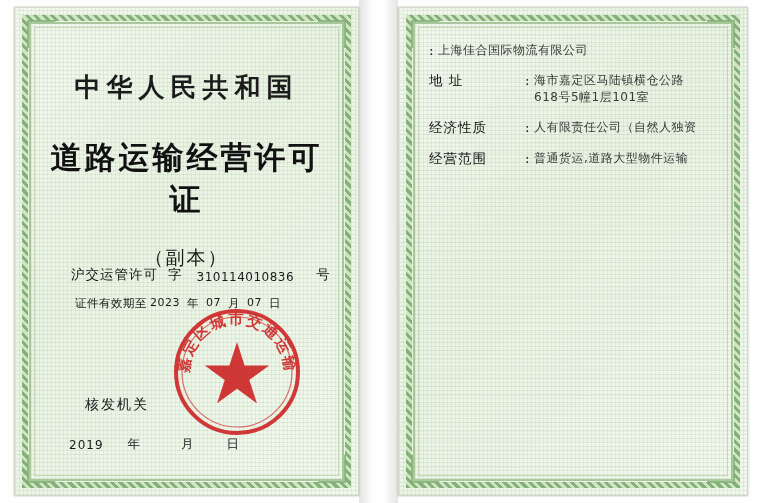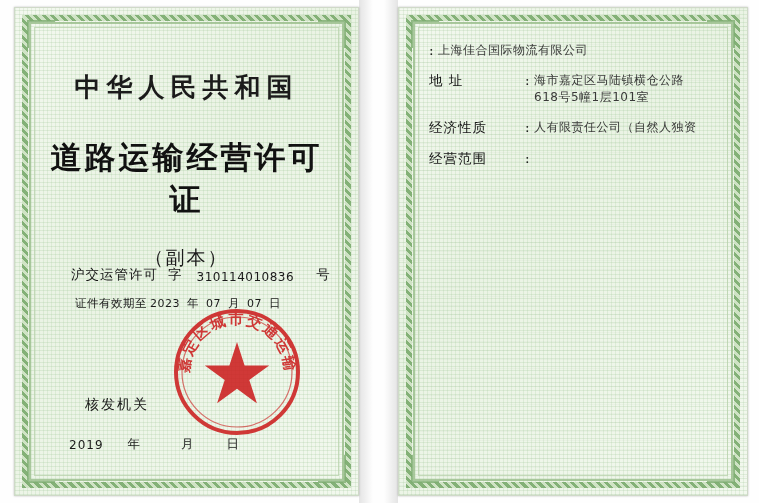--- a/index.html
+++ b/index.html
@@ -137,21 +137,21 @@
   .valid-row {
     position: absolute;
     left: 34px;
     top: 262px;
     right: 18px;
     font-family: "DejaVu Serif", serif;
     font-size: 11.5px;
     color: #1a1a1a;
     letter-spacing: 0.5px;
     display: flex;
-    align-items: center;
+    align-items: flex-start;
   }
   .valid-row .val {
     font-family: "DejaVu Sans", sans-serif;
     font-size: 11px;
     margin: 0 3px;
   }
   .valid-row .u { margin: 0 4px; }
 
   .issuer-row {
     position: absolute;
@@ -348,18 +348,19 @@
 
       <div class="field">
         <span class="label">经济性质</span>
         <span class="colon">:</span>
         <span class="value">人有限责任公司（自然人独资</span>
       </div>
 
       <div class="field">
         <span class="label">经营范围</span>
         <span class="colon">:</span>
+        <span class="value">普通货运,道路大型物件运输</span>
       </div>
 
     </div>
   </div>
 
 </div>
 
 </body></html>

